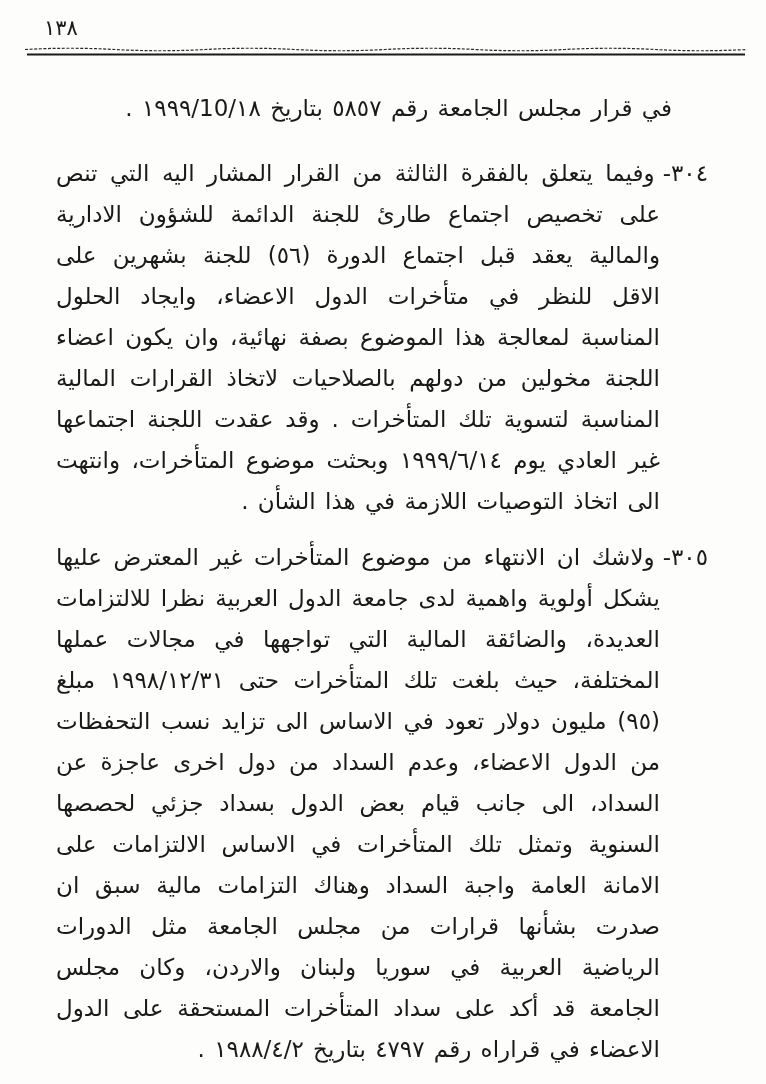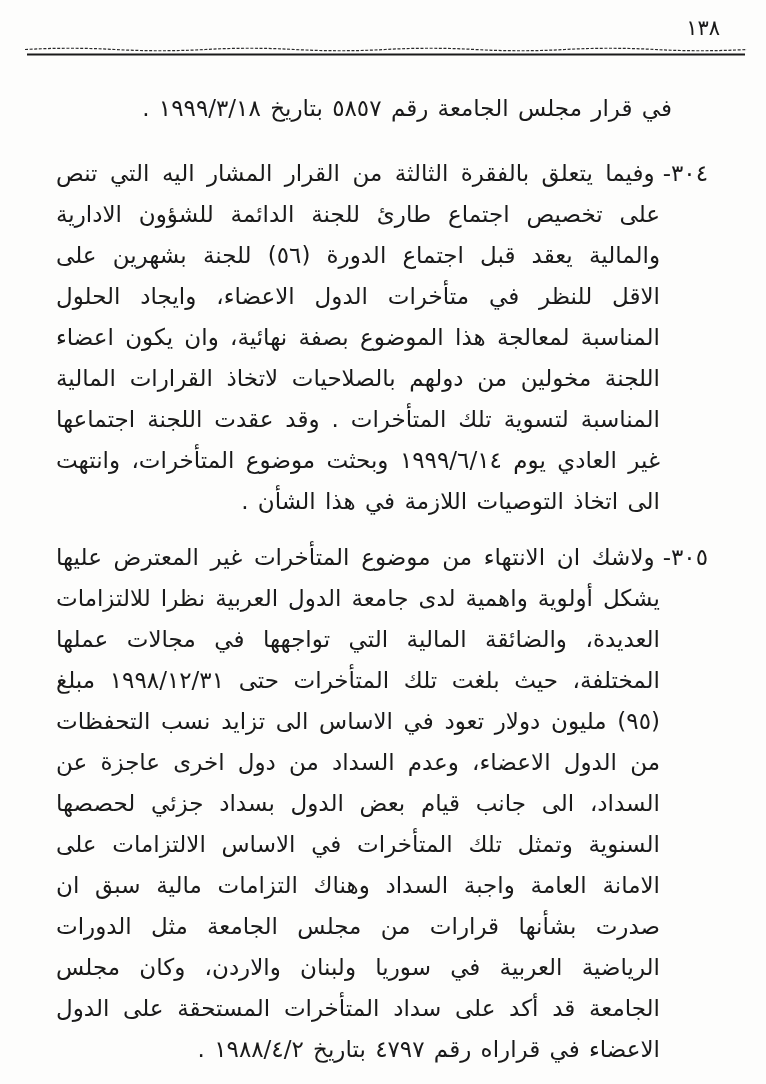--- a/index.html
+++ b/index.html
@@ -10,21 +10,21 @@
     margin: 0 auto;
     background: #fdfdfc;
     color: #1a1a1a;
     direction: rtl;
     font-family: "DejaVu Sans", "Liberation Sans", sans-serif;
     box-sizing: border-box;
     padding: 12px 46px 0 44px;
     overflow: hidden;
   }
   .page-number {
-    text-align: right;
+    text-align: left;
     font-size: 21px;
     height: 32px;
     line-height: 32px;
     letter-spacing: 2px;
   }
   .top-divider {
     display: block;
     width: 722px;
     height: 12px;
     margin: 2px -27px 0 -11px;
@@ -55,21 +55,21 @@
 
 <div class="page">
 
   <div class="page-number">١٣٨</div>
 
   <svg class="top-divider" viewBox="0 0 722 12" preserveAspectRatio="none" aria-hidden="true">
     <path d="M0,3.5 Q45,1 90,3.5 T180,3.5 T270,3.5 T360,3.5 T450,3.5 T540,3.5 T630,3.5 T722,3.5" fill="none" stroke="#2a2a2a" stroke-width="1.2" stroke-dasharray="3,1.6"></path>
     <line x1="2" y1="8.5" x2="720" y2="8.5" stroke="#1a1a1a" stroke-width="2"></line>
   </svg>
 
-  <p class="intro">في قرار مجلس الجامعة رقم ٥٨٥٧ بتاريخ ١٩٩٩/٣/١٨ .</p>
+  <p class="intro">في قرار مجلس الجامعة رقم ٥٨٥٧ بتاريخ ١٩٩٩/10/١٨ .</p>
 
   <p class="para para-304">
     <span class="marker">٣٠٤-</span><span>وفيما يتعلق بالفقرة الثالثة من القرار المشار اليه التي تنص على تخصيص اجتماع طارئ للجنة الدائمة للشؤون الادارية والمالية يعقد قبل اجتماع الدورة (٥٦) للجنة بشهرين على الاقل للنظر في متأخرات الدول الاعضاء، وايجاد الحلول المناسبة لمعالجة هذا الموضوع بصفة نهائية، وان يكون اعضاء اللجنة مخولين من دولهم بالصلاحيات لاتخاذ القرارات المالية المناسبة لتسوية تلك المتأخرات . وقد عقدت اللجنة اجتماعها غير العادي يوم ١٩٩٩/٦/١٤ وبحثت موضوع المتأخرات، وانتهت الى اتخاذ التوصيات اللازمة في هذا الشأن .</span>
   </p>
 
   <p class="para para-305">
     <span class="marker">٣٠٥-</span><span>ولاشك ان الانتهاء من موضوع المتأخرات غير المعترض عليها يشكل أولوية واهمية لدى جامعة الدول العربية نظرا للالتزامات العديدة، والضائقة المالية التي تواجهها في مجالات عملها المختلفة، حيث بلغت تلك المتأخرات حتى ١٩٩٨/١٢/٣١ مبلغ (٩٥) مليون دولار تعود في الاساس الى تزايد نسب التحفظات من الدول الاعضاء، وعدم السداد من دول اخرى عاجزة عن السداد، الى جانب قيام بعض الدول بسداد جزئي لحصصها السنوية وتمثل تلك المتأخرات في الاساس الالتزامات على الامانة العامة واجبة السداد وهناك التزامات مالية سبق ان صدرت بشأنها قرارات من مجلس الجامعة مثل الدورات الرياضية العربية في سوريا ولبنان والاردن، وكان مجلس الجامعة قد أكد على سداد المتأخرات المستحقة على الدول الاعضاء في قراراه رقم ٤٧٩٧ بتاريخ ١٩٨٨/٤/٢ .</span>
   </p>
 
 </div>

